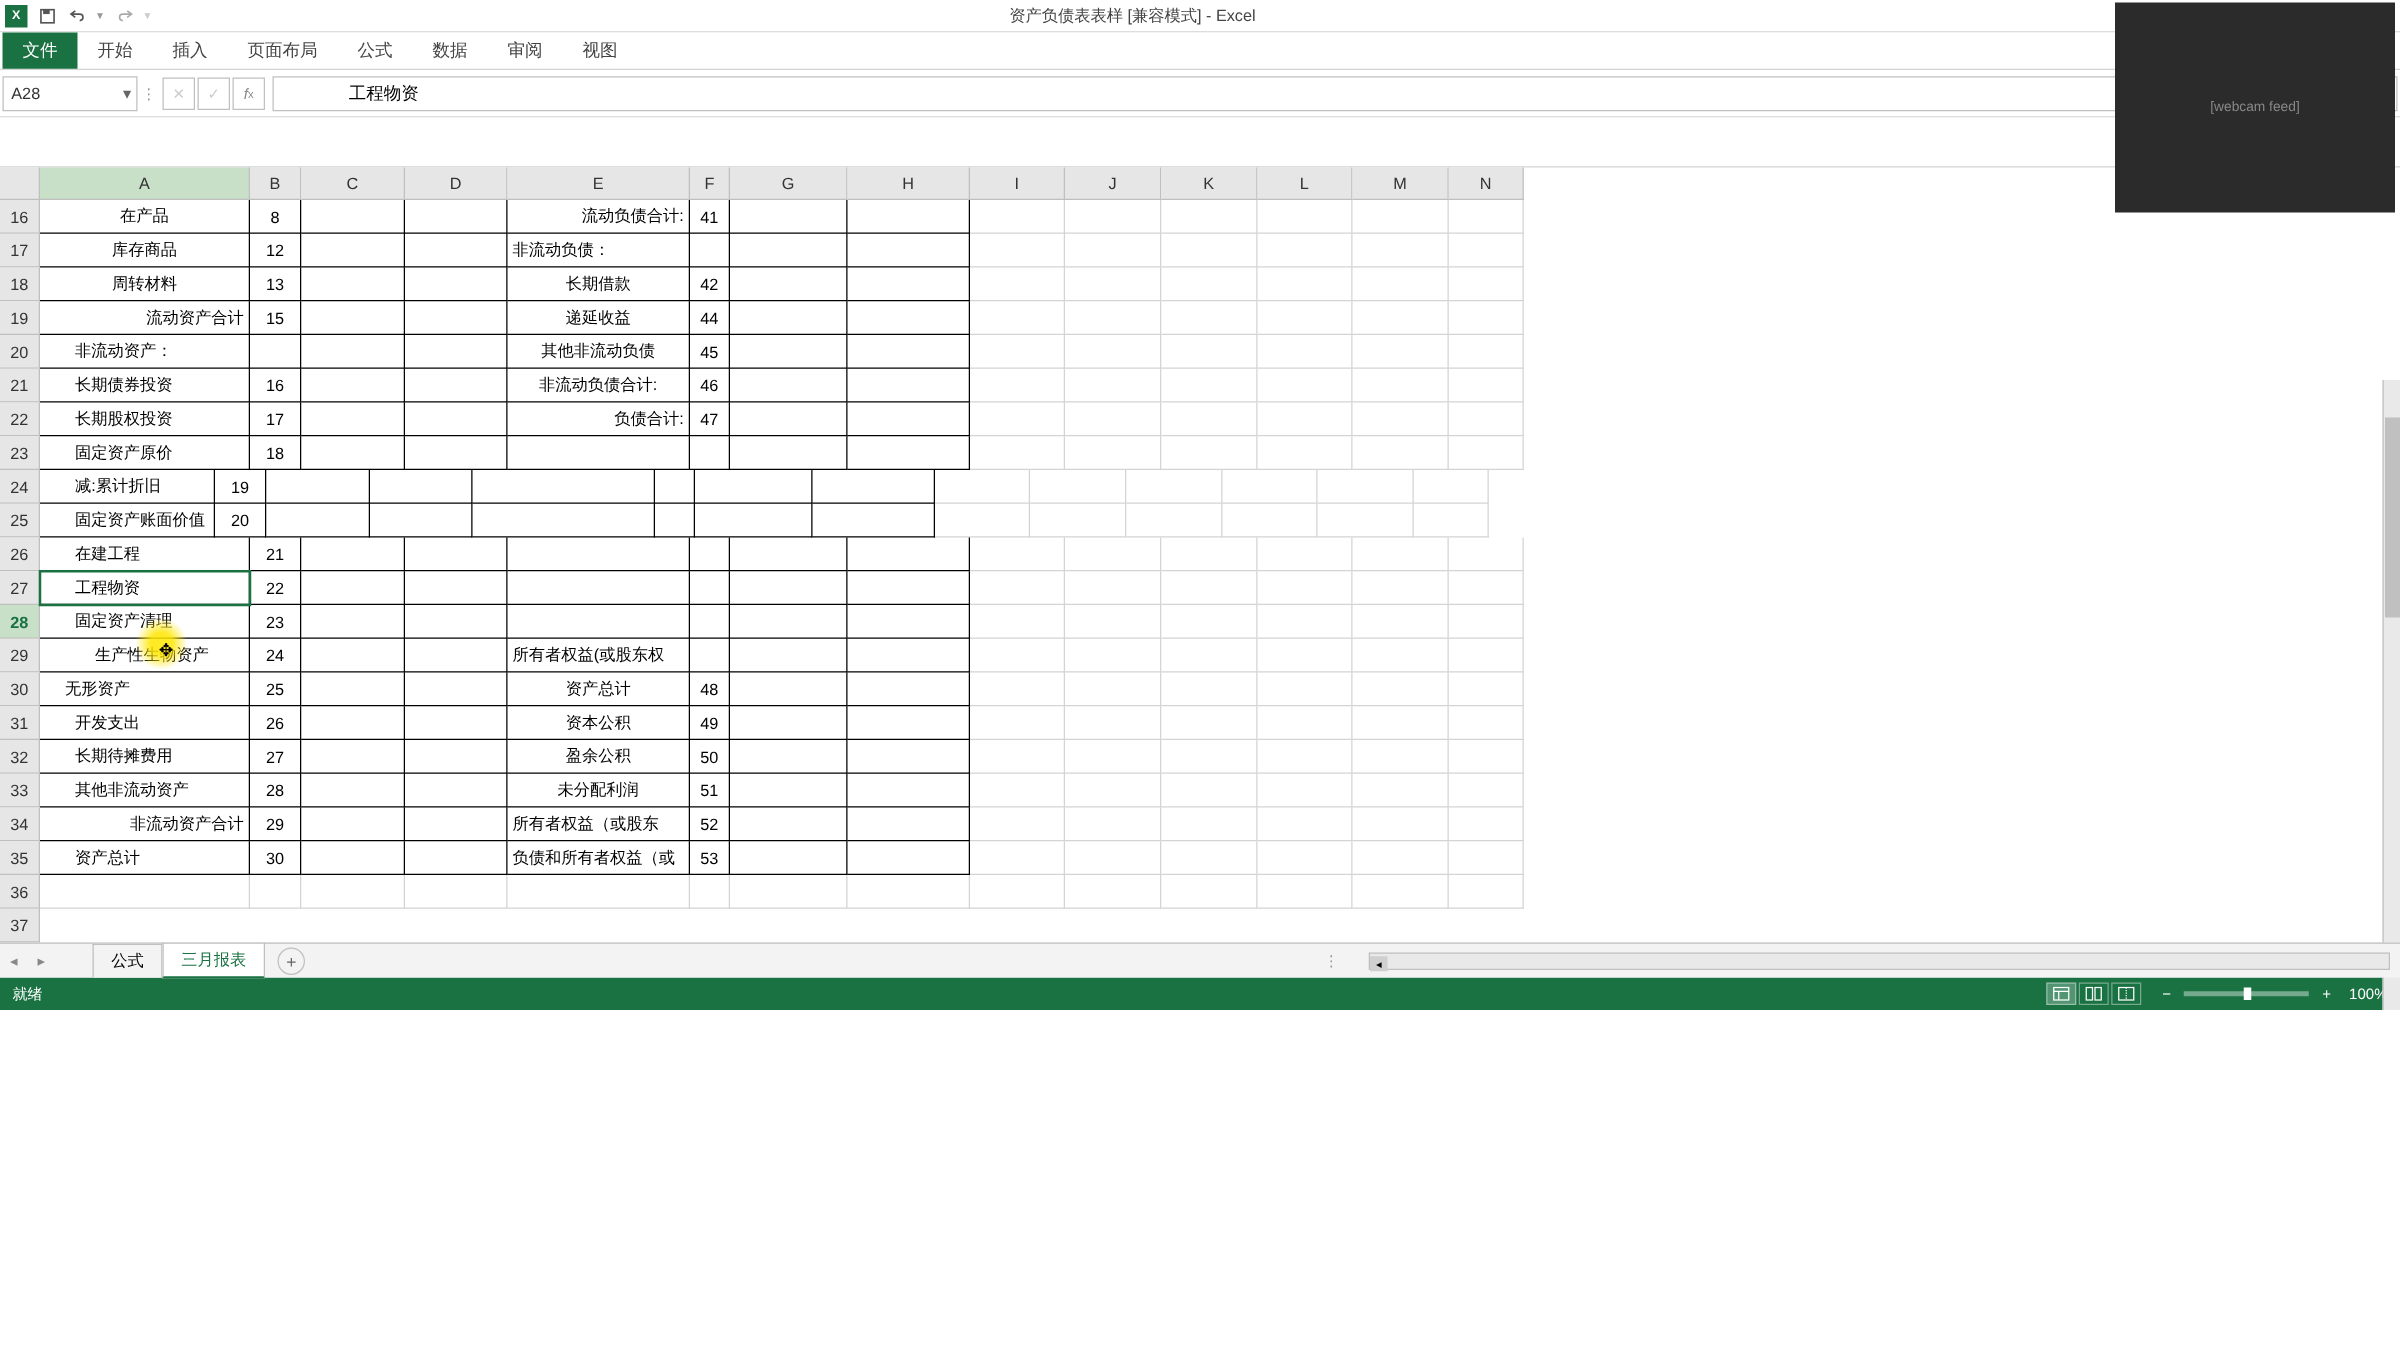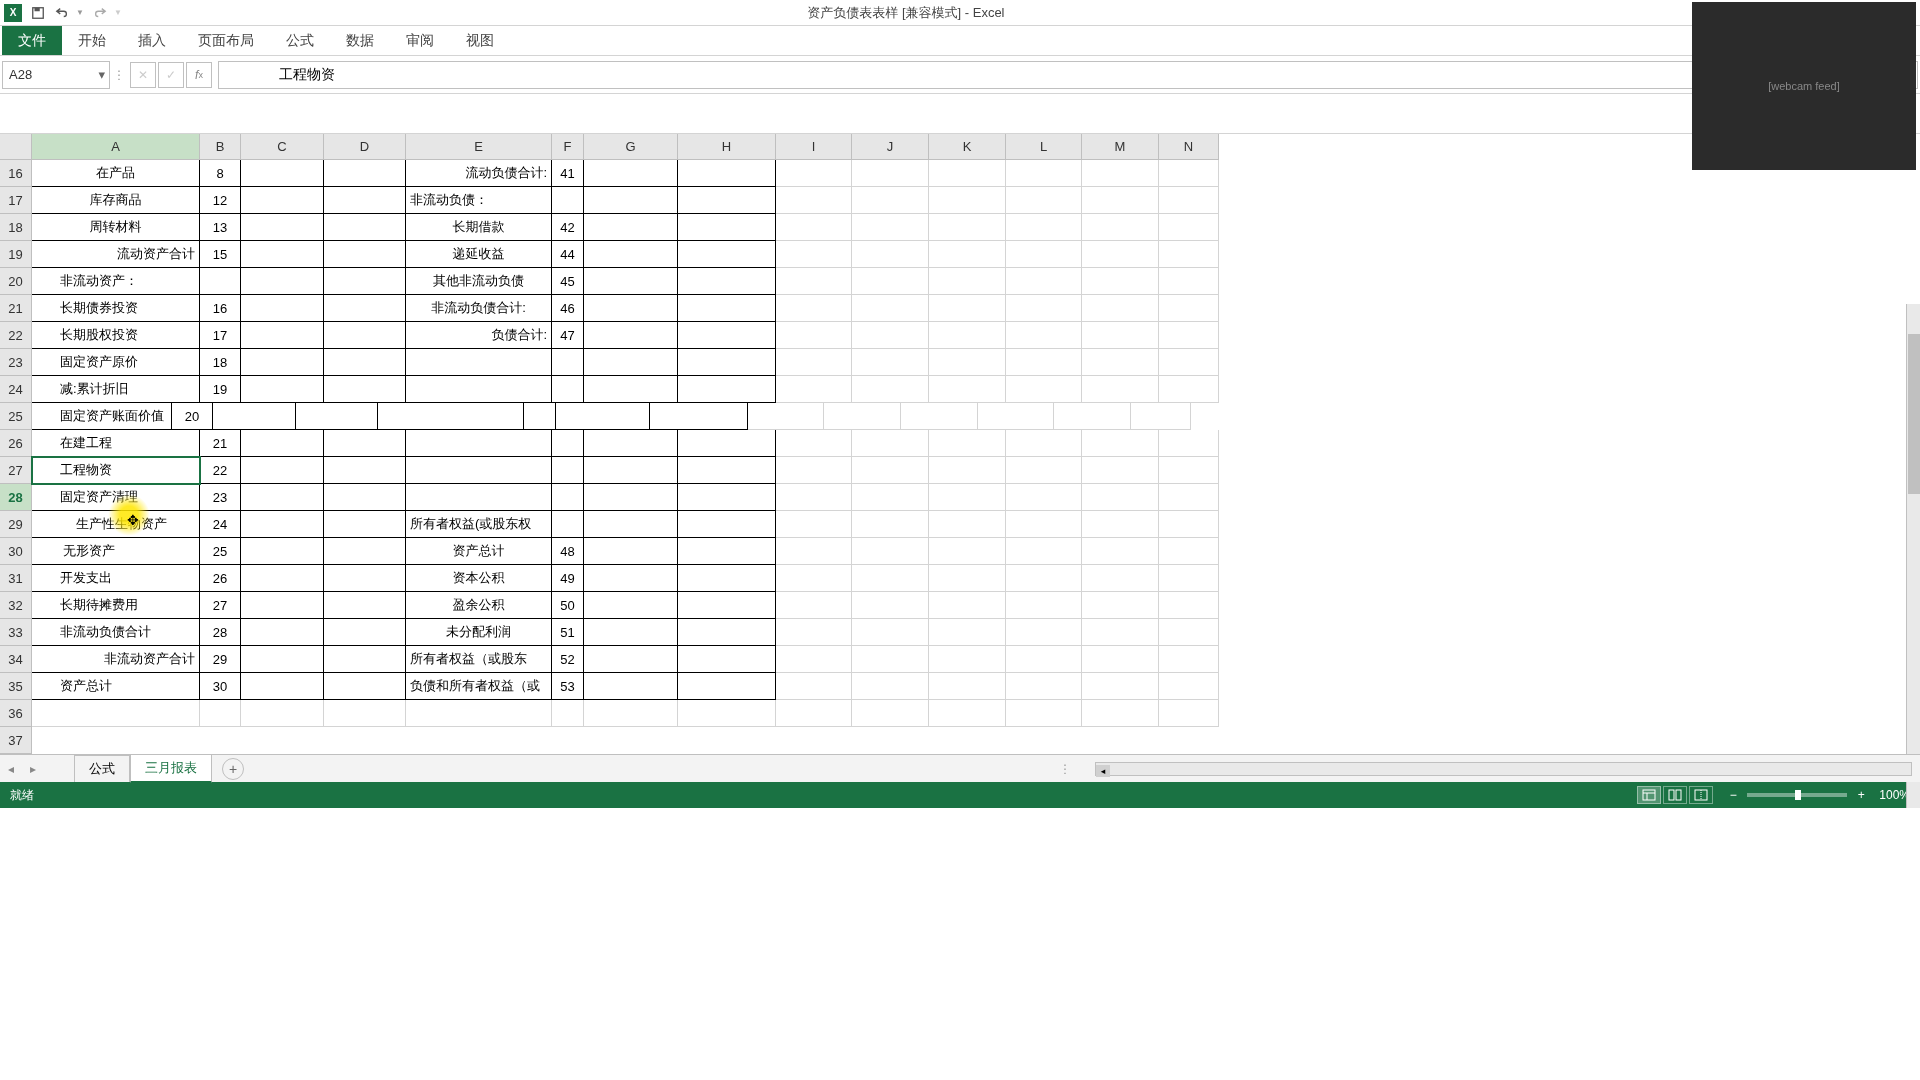--- a/index.html
+++ b/index.html
@@ -536,21 +536,21 @@
         <div class="cell left" style="width: 94px;"></div>
         <div class="cell left" style="width: 98px;"></div>
         <div class="cell no-border left" style="width: 76px;"></div>
         <div class="cell no-border left" style="width: 77px;"></div>
         <div class="cell no-border left" style="width: 77px;"></div>
         <div class="cell no-border left" style="width: 76px;"></div>
         <div class="cell no-border left" style="width: 77px;"></div>
         <div class="cell no-border left" style="width: 60px;"></div>
       </div>
       <div class="row">
-        <div class="cell left" style="width: 168px; padding-left: 28px; text-align: right;">减:累计折旧</div>
+        <div class="cell left" style="width: 140px; padding-left: 28px; text-align: right;">减:累计折旧</div>
         <div class="cell center" style="width: 41px;">19</div>
         <div class="cell left" style="width: 83px;"></div>
         <div class="cell left" style="width: 82px;"></div>
         <div class="cell left" style="width: 146px;"></div>
         <div class="cell center" style="width: 32px;"></div>
         <div class="cell left" style="width: 94px;"></div>
         <div class="cell left" style="width: 98px;"></div>
         <div class="cell no-border left" style="width: 76px;"></div>
         <div class="cell no-border left" style="width: 77px;"></div>
         <div class="cell no-border left" style="width: 77px;"></div>
@@ -632,21 +632,21 @@
         <div class="cell left" style="width: 94px;"></div>
         <div class="cell left" style="width: 98px;"></div>
         <div class="cell no-border left" style="width: 76px;"></div>
         <div class="cell no-border left" style="width: 77px;"></div>
         <div class="cell no-border left" style="width: 77px;"></div>
         <div class="cell no-border left" style="width: 76px;"></div>
         <div class="cell no-border left" style="width: 77px;"></div>
         <div class="cell no-border left" style="width: 60px;"></div>
       </div>
       <div class="row">
-        <div class="cell left" style="width: 168px; padding-left: 31px;">无形资产</div>
+        <div class="cell left" style="width: 168px; padding-left: 20px;">无形资产</div>
         <div class="cell center" style="width: 41px;">25</div>
         <div class="cell left" style="width: 83px;"></div>
         <div class="cell left" style="width: 82px;"></div>
         <div class="cell center" style="width: 146px;">资产总计</div>
         <div class="cell center" style="width: 32px;">48</div>
         <div class="cell left" style="width: 94px;"></div>
         <div class="cell left" style="width: 98px;"></div>
         <div class="cell no-border left" style="width: 76px;"></div>
         <div class="cell no-border left" style="width: 77px;"></div>
         <div class="cell no-border left" style="width: 77px;"></div>
@@ -680,21 +680,21 @@
         <div class="cell left" style="width: 94px;"></div>
         <div class="cell left" style="width: 98px;"></div>
         <div class="cell no-border left" style="width: 76px;"></div>
         <div class="cell no-border left" style="width: 77px;"></div>
         <div class="cell no-border left" style="width: 77px;"></div>
         <div class="cell no-border left" style="width: 76px;"></div>
         <div class="cell no-border left" style="width: 77px;"></div>
         <div class="cell no-border left" style="width: 60px;"></div>
       </div>
       <div class="row">
-        <div class="cell left" style="width: 168px; padding-left: 28px;">非流动负债合计</div>
+        <div class="cell left" style="width: 168px; padding-left: 28px;">其他非流动资产</div>
         <div class="cell center" style="width: 41px;">28</div>
         <div class="cell left" style="width: 83px;"></div>
         <div class="cell left" style="width: 82px;"></div>
         <div class="cell center" style="width: 146px;">未分配利润</div>
         <div class="cell center" style="width: 32px;">51</div>
         <div class="cell left" style="width: 94px;"></div>
         <div class="cell left" style="width: 98px;"></div>
         <div class="cell no-border left" style="width: 76px;"></div>
         <div class="cell no-border left" style="width: 77px;"></div>
         <div class="cell no-border left" style="width: 77px;"></div>

